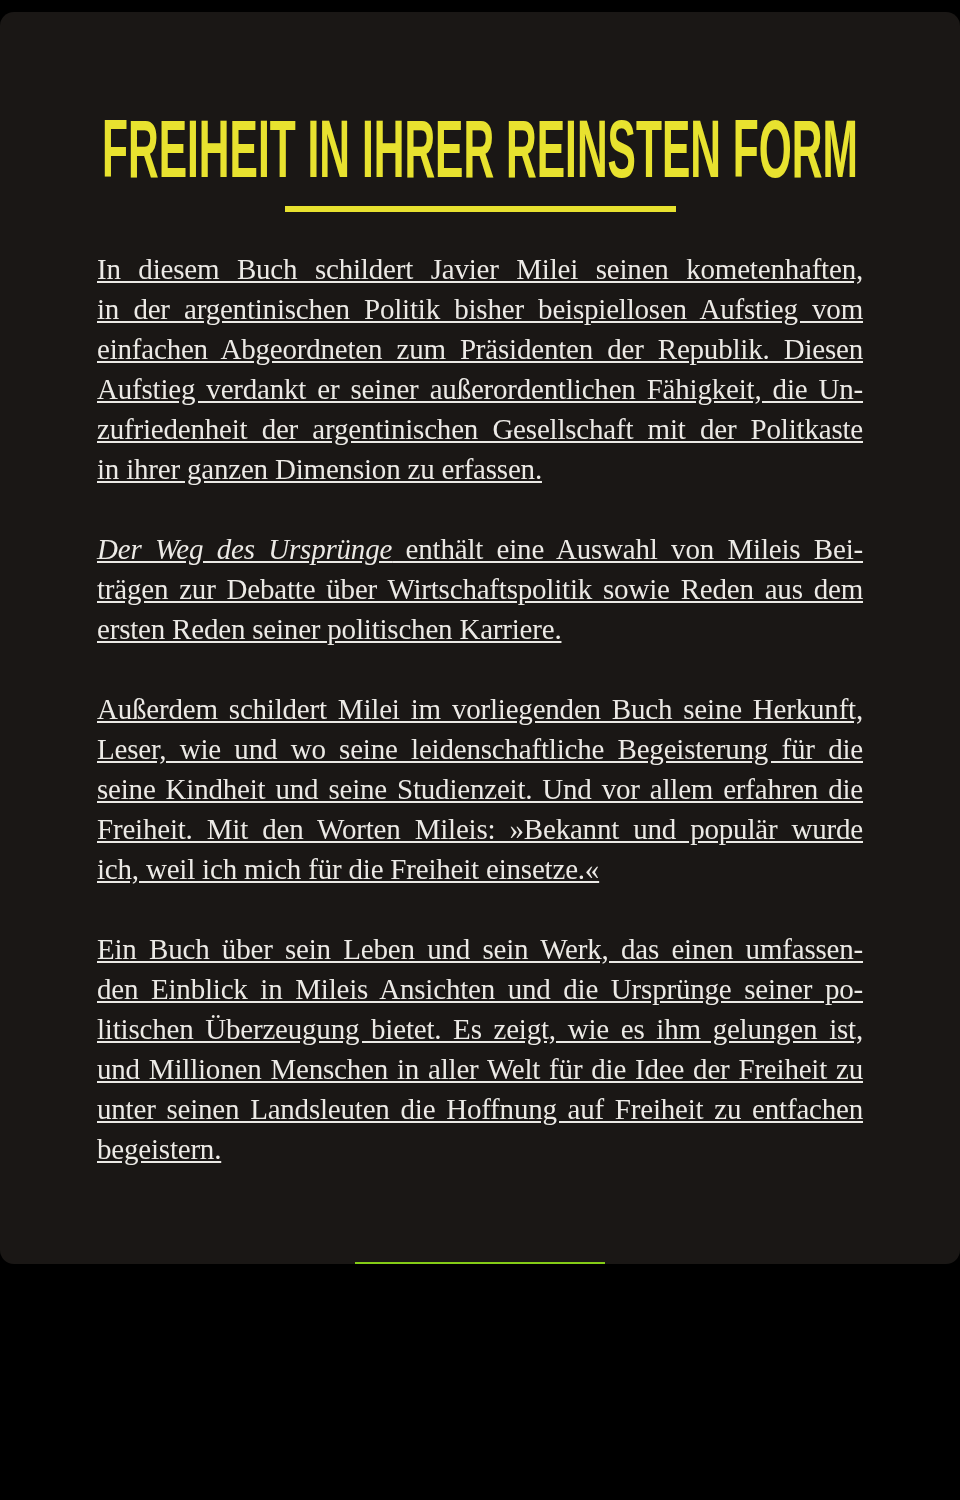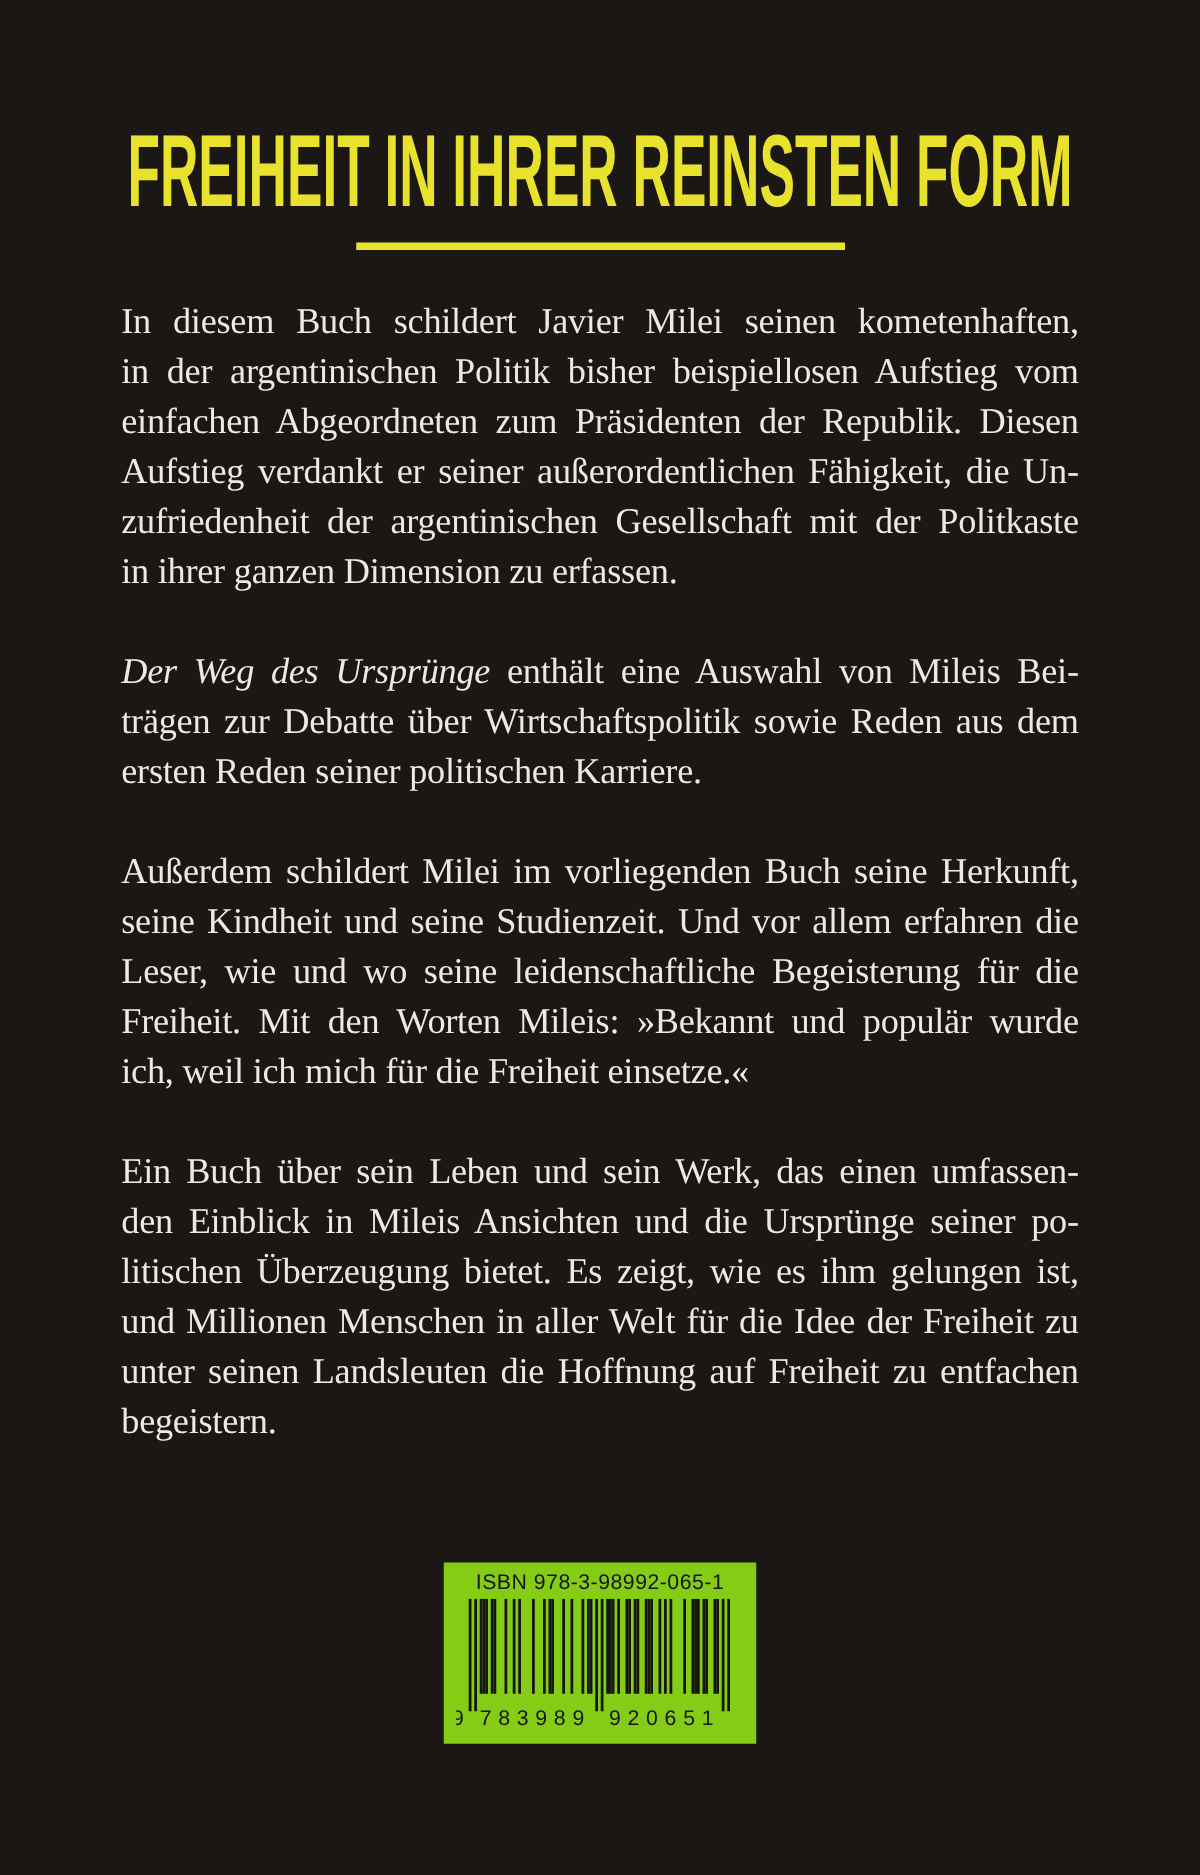--- a/index.html
+++ b/index.html
@@ -1,42 +1,43 @@
 <!DOCTYPE html>
 <html style="--bg: #1a1715; --accent: #e8e22f; --body-ink: #eceae6;"><head>
 <meta charset="utf-8">
 <style>
   html,body { margin:0; padding:0; background:#000; }
   .cover {
     position:relative;
-    width:960px; height:1500px;
-    margin:0 auto;
+    width:960px; height:1252px;
+    margin:12px auto;
     background:var(--bg, #1a1715);
     overflow:hidden;
     font-family:"Liberation Serif", serif;
+    border-radius:14px;
   }
   .headline-svg { position:absolute; top:90px; left:0; width:960px; height:90px; display:block; }
   .headline-svg text {
     font-family:"Liberation Sans", sans-serif;
     font-weight:bold;
     fill:var(--accent, #e8e22f);
   }
   .rule {
     position:absolute; top:194px; left:50%;
     width:391px; height:6px;
     margin-left:-195px;
     background:var(--accent, #e8e22f);
   }
   .blurb {
     position:absolute; top:237px; left:50%;
     width:766px; margin-left:-383px;
     color:var(--body-ink, #eceae6);
     font-size:29px; line-height:40px; letter-spacing:-0.2px;
   }
-  .paragraph { margin:0 0 40px 0; }
+  .paragraph { margin:0 0 40px 0;text-decoration:underline; }
   .line { text-align:justify; text-align-last:justify; }
   .line.last { text-align-last:left; }
   .line em { font-style:italic; }
   .barcode-box {
     position:absolute; top:1250px; left:50%;
     width:250px; height:145px; margin-left:-125px;
     background:#84cc16;
     box-sizing:border-box;
     padding-top:6px;
     text-align:center;
@@ -70,22 +71,22 @@
         <div class="line"><span>zufriedenheit der argentinischen Gesellschaft mit der Politkaste</span></div>
         <div class="line last"><span>in ihrer ganzen Dimension zu erfassen.</span></div>
       </div>
       <div class="paragraph">
         <div class="line"><em>Der Weg des Ursprünge</em><span> enthält eine Auswahl von Mileis Bei-</span></div>
         <div class="line"><span>trägen zur Debatte über Wirtschaftspolitik sowie Reden aus dem</span></div>
         <div class="line last"><span>ersten Reden seiner politischen Karriere.</span></div>
       </div>
       <div class="paragraph">
         <div class="line"><span>Außerdem schildert Milei im vorliegenden Buch seine Herkunft,</span></div>
+        <div class="line"><span>Leser, wie und wo seine leidenschaftliche Begeisterung für die</span></div>
         <div class="line"><span>seine Kindheit und seine Studienzeit. Und vor allem erfahren die</span></div>
-        <div class="line"><span>Leser, wie und wo seine leidenschaftliche Begeisterung für die</span></div>
         <div class="line"><span>Freiheit. Mit den Worten Mileis: »Bekannt und populär wurde</span></div>
         <div class="line last"><span>ich, weil ich mich für die Freiheit einsetze.«</span></div>
       </div>
       <div class="paragraph">
         <div class="line"><span>Ein Buch über sein Leben und sein Werk, das einen umfassen-</span></div>
         <div class="line"><span>den Einblick in Mileis Ansichten und die Ursprünge seiner po-</span></div>
         <div class="line"><span>litischen Überzeugung bietet. Es zeigt, wie es ihm gelungen ist,</span></div>
         <div class="line"><span>und Millionen Menschen in aller Welt für die Idee der Freiheit zu</span></div>
         <div class="line"><span>unter seinen Landsleuten die Hoffnung auf Freiheit zu entfachen</span></div>
         <div class="line last"><span>begeistern.</span></div>

